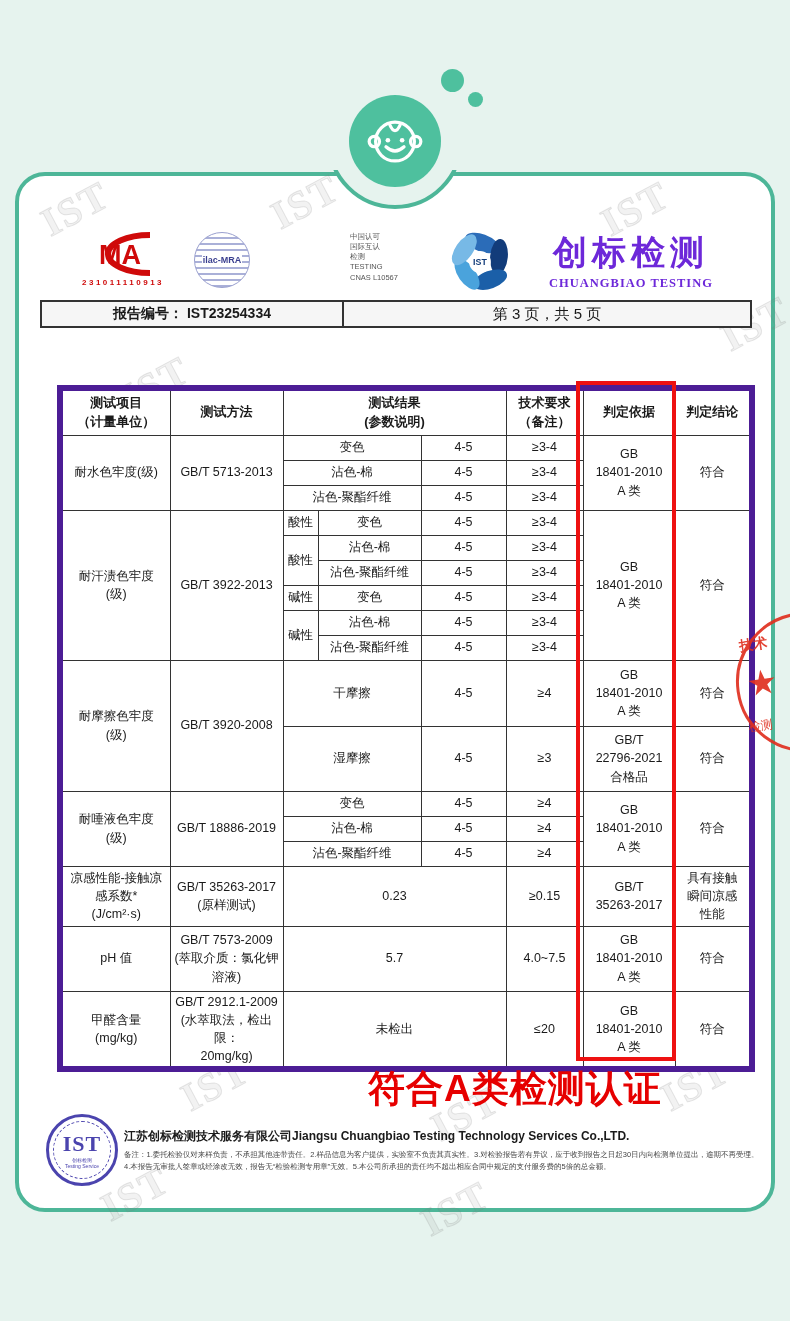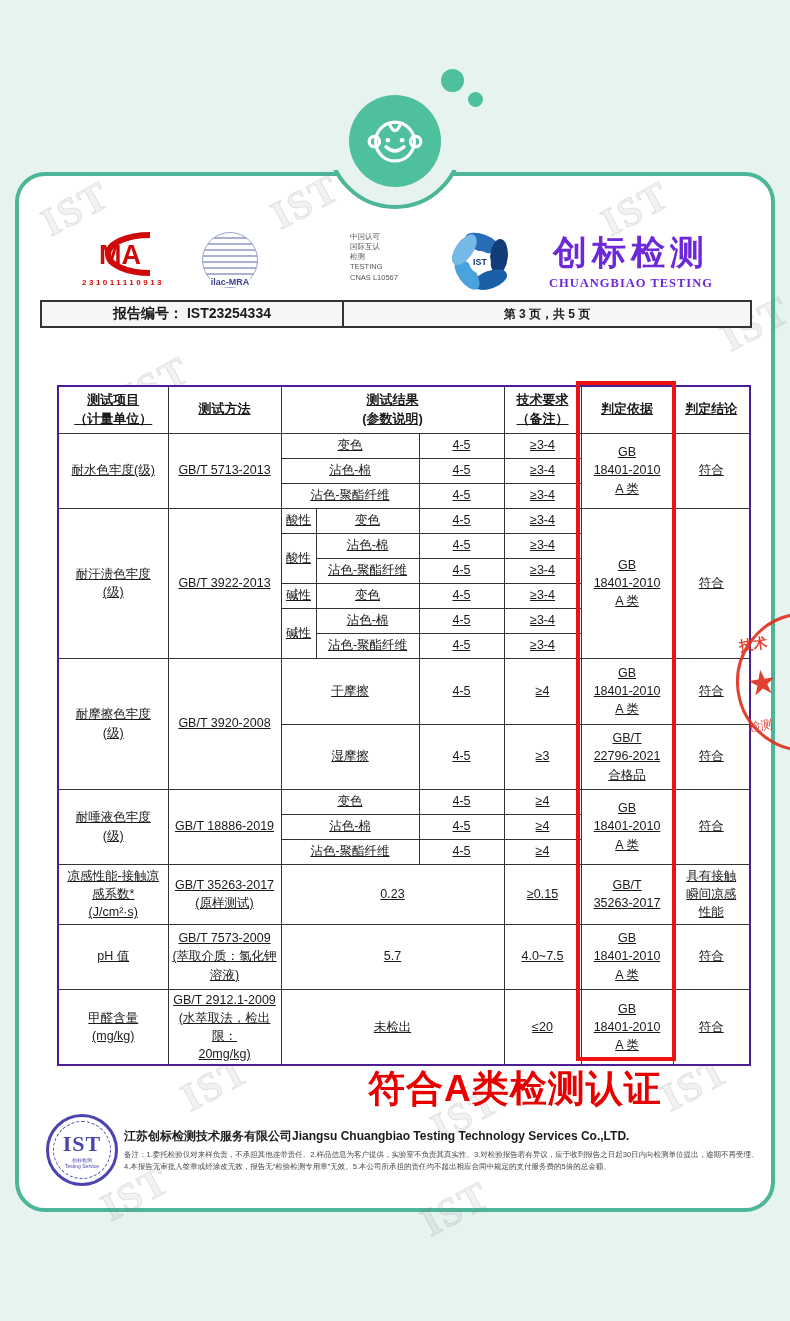--- a/index.html
+++ b/index.html
@@ -21,45 +21,45 @@
   .wm{position:absolute;font-family:"Liberation Serif","DejaVu Serif",serif;font-weight:bold;
       font-size:40px;color:rgba(130,130,130,0.10);transform:rotate(-28deg);
       -webkit-text-stroke:1px rgba(120,120,120,0.18);letter-spacing:2px;pointer-events:none;}
   
   #logo-row{left:58px;top:222px;width:680px;height:80px;}
   #cma{left:14px;top:8px;width:120px;height:64px;color:#cf0a0a;}
   #cma svg{position:absolute;left:0;top:0;}
   #cma .cma-ma{position:absolute;left:27px;top:10px;font-weight:bold;font-size:27px;letter-spacing:0px;
                font-family:"Liberation Sans",sans-serif;}
   #cma .cma-num{position:absolute;left:2px;top:48px;font-size:8px;font-weight:bold;letter-spacing:2.5px;margin-left:8px;}
-  #ilac{left:144px;top:10px;width:54px;height:54px;border-radius:50%;border:1px solid #9aa0cf;
+  #ilac{left:136px;top:10px;width:54px;height:54px;border-radius:50%;border:1px solid #9aa0cf;
         background:repeating-linear-gradient(0deg,#aab0d8 0 2px,#ffffff 2px 6px);
-        display:flex;align-items:flex-end;justify-content:center;}
+        display:flex;align-items:center;justify-content:center;}
   #ilac span{background:#ffffff;color:#3a3f8f;font-weight:bold;font-size:9px;padding:0 1px;}
   #cnas{left:202px;top:12px;width:86px;height:52px;color:#262b66;}
   #cnas .cnas-word{position:absolute;left:2px;top:18px;font-size:24px;font-weight:bold;
                    font-family:"Liberation Serif",serif;letter-spacing:0;}
   #cnas svg{position:absolute;left:0;top:0;}
   #cnas-side{left:292px;top:10px;width:60px;font-size:7.5px;line-height:1.35;color:#555;white-space:pre-line;}
   #ist-badge{left:390px;top:6px;width:68px;height:68px;}
   #brand{left:468px;top:8px;width:210px;text-align:center;color:#6d28d9;}
   #brand .cn{font-family:"Liberation Serif","DejaVu Serif",serif;font-weight:bold;font-size:34px;letter-spacing:5px;}
   #brand .en{font-family:"Liberation Serif","DejaVu Serif",serif;font-weight:bold;font-size:12.5px;letter-spacing:1px;margin-top:0;}
   
   #rpt{left:40px;top:300px;width:710px;border-collapse:collapse;table-layout:fixed;background:#f6f6f6;}
   #rpt td{border:2px solid #333;text-align:center;vertical-align:middle;padding:2px;}
   #rpt .title{font-family:"Liberation Serif","DejaVu Serif",serif;font-weight:bold;font-size:23px;letter-spacing:8px;}
   #rpt .anti{font-weight:bold;font-size:13px;line-height:1.5;}
   #rpt .repno{font-weight:bold;font-size:14px;}
-  #rpt .pgno{font-weight:bold;font-size:12px;}
+  #rpt .pgno{font-weight:normal;font-size:15px;}
   
   #main-table{left:57px;top:385px;width:692px;border-collapse:collapse;table-layout:fixed;background:#fff;}
   #main-table th,#main-table td{border:1px solid #333;text-align:center;vertical-align:middle;
         padding:1px 2px;font-size:12.5px;white-space:pre-line;line-height:1.45;}
-  #main-table{border:2px solid #4c1d95;text-decoration:underline;}
+  #main-table{border:6px solid #4c1d95;}
   #main-table th{font-weight:bold;font-size:13px;}
   tr.r47{height:47px;} tr.r25{height:25px;} tr.r66{height:66px;} tr.r65{height:65px;}
   tr.r60{height:60px;} tr.r68{height:68px;}
   #basis-box{left:576px;top:381px;width:100px;height:680px;border:4px solid #ee1111;box-sizing:border-box;
              pointer-events:none;}
   
   #highlight{left:368px;top:1064px;font-size:37px;font-weight:bold;color:#e60000;letter-spacing:1px;}
   
   #red-stamp{left:736px;top:612px;width:140px;height:140px;border:3px solid #e03020;border-radius:50%;
              box-sizing:border-box;color:#e03020;transform:rotate(-8deg);opacity:.92;}

